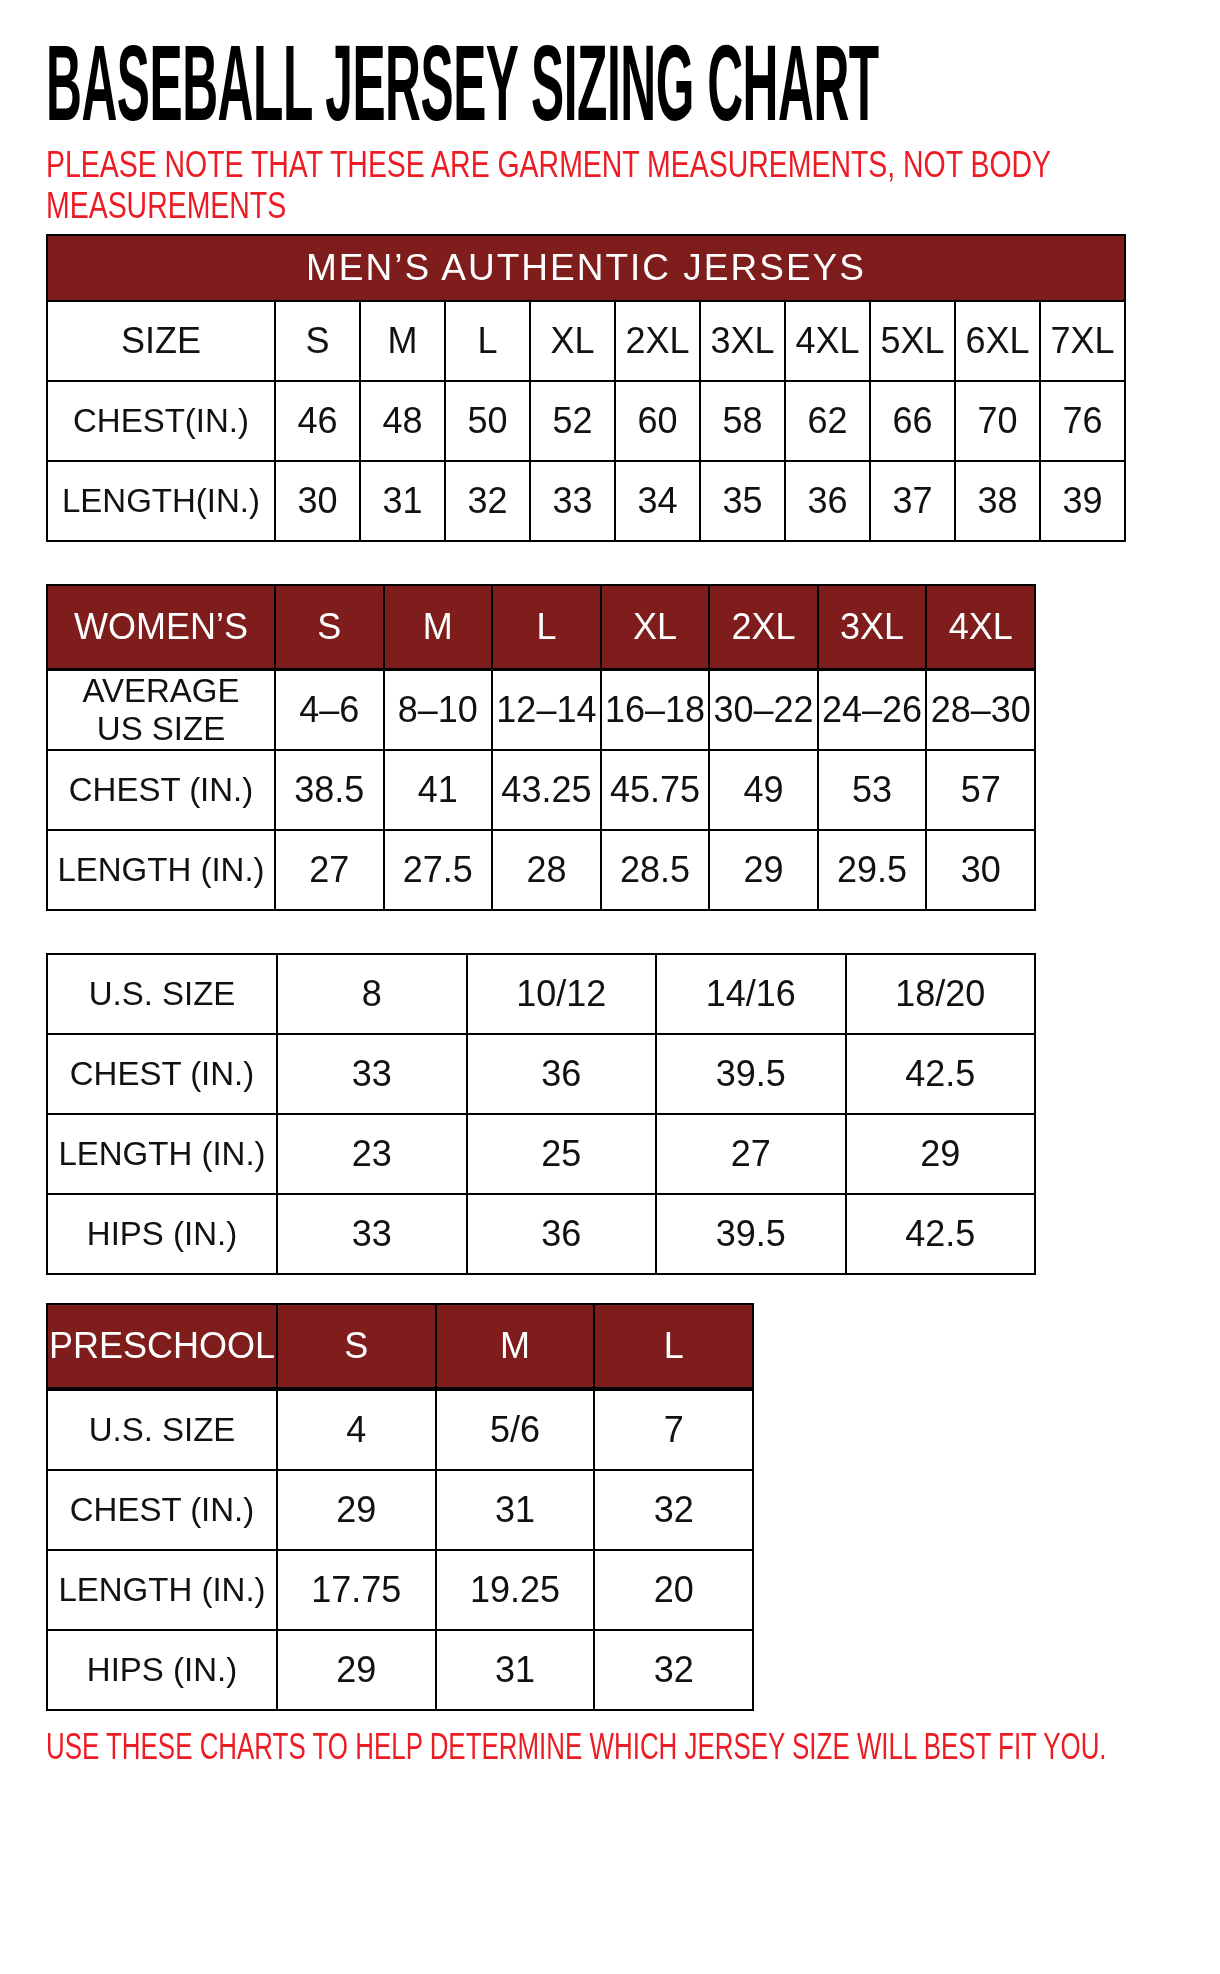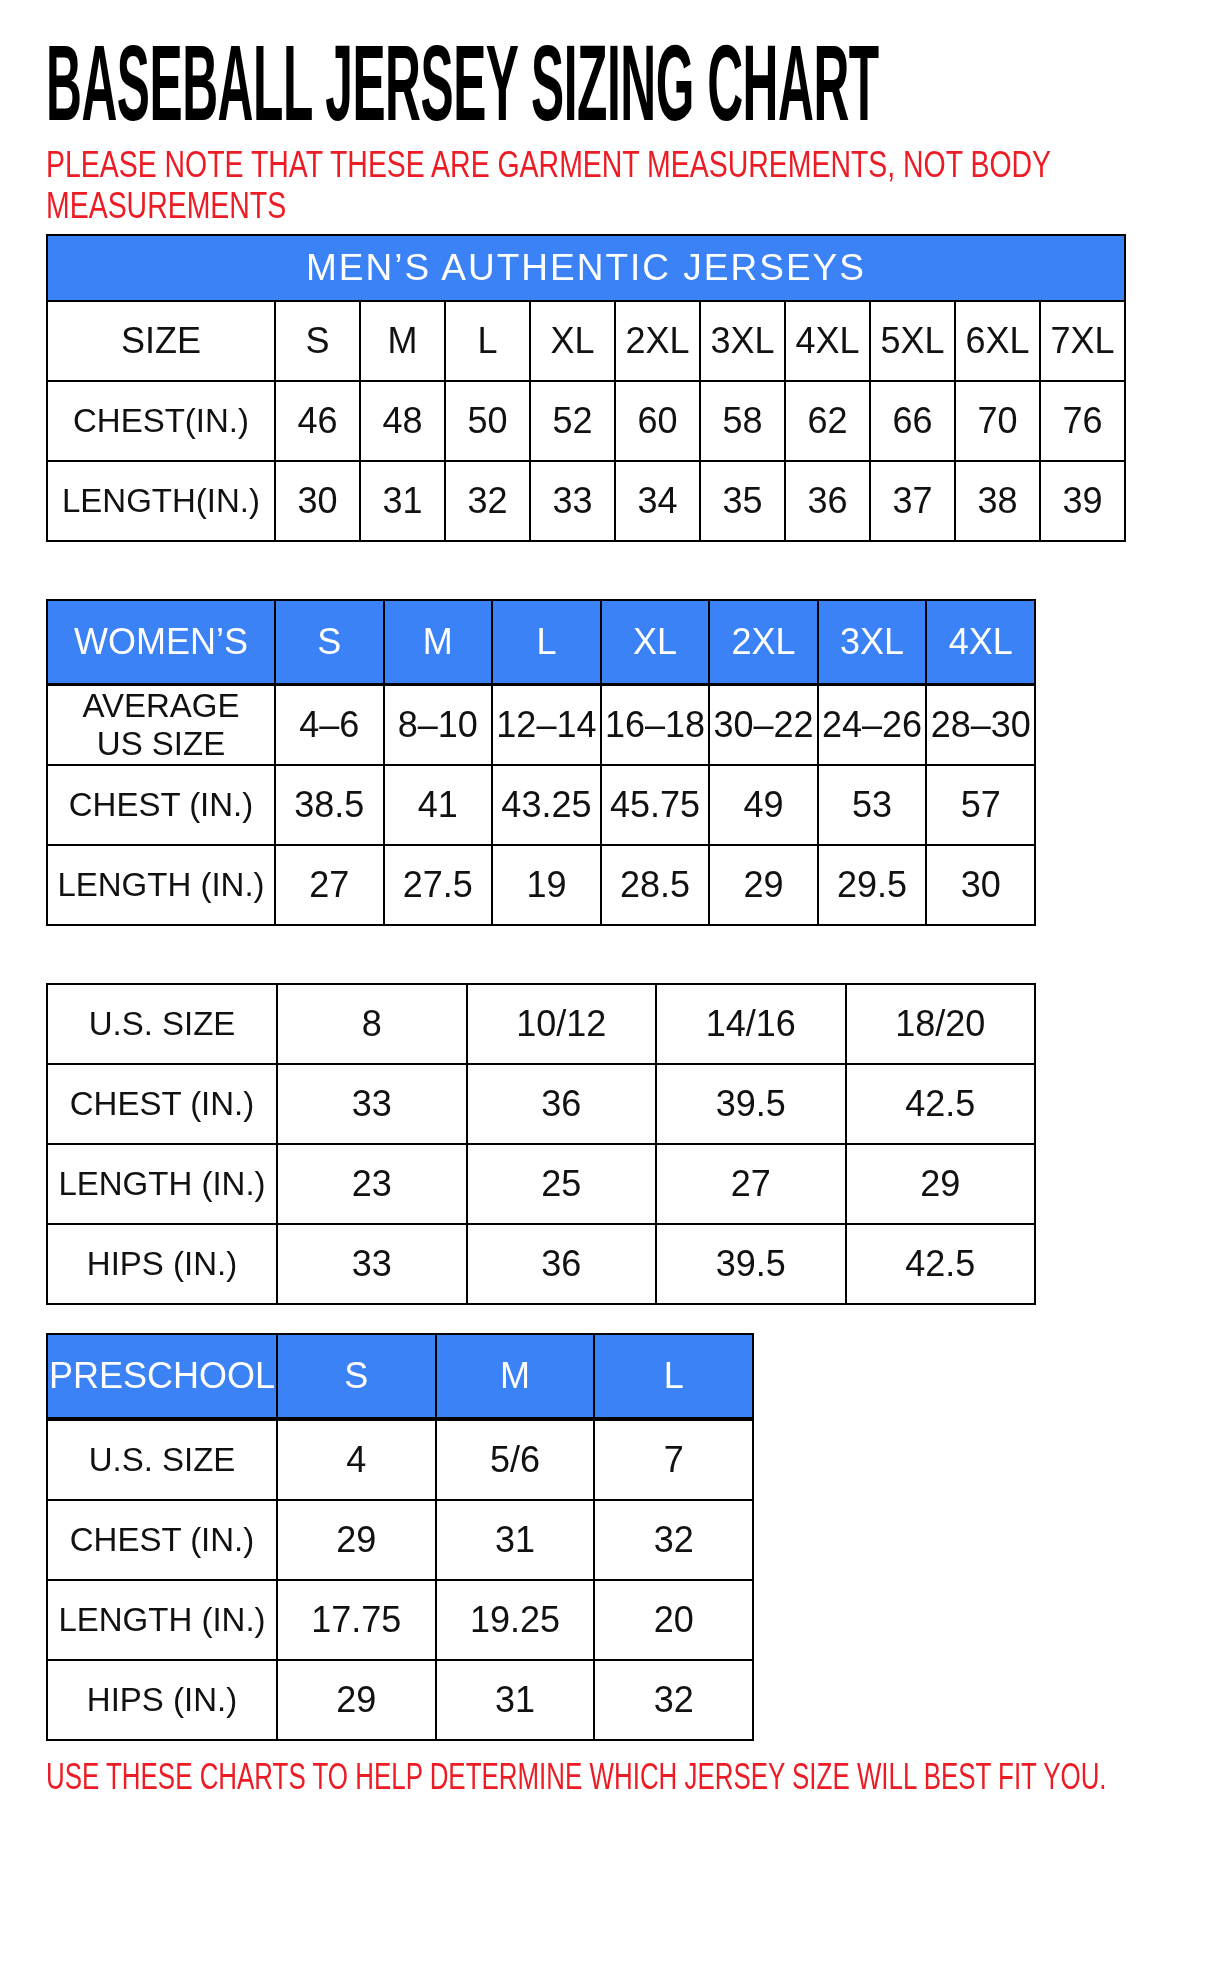--- a/index.html
+++ b/index.html
@@ -42,31 +42,31 @@
     font-size: 36px;
     line-height: 40px;
     white-space: nowrap;
     transform: scaleX(0.72);
     transform-origin: left top;
   }
 
   table {
     border-collapse: collapse;
     table-layout: fixed;
-    margin-top: 57px;
+    margin-top: 42px;
   }
   td {
     border: 2px solid #000000;
     text-align: center;
     vertical-align: middle;
     height: 78px;
     padding: 0;
     overflow: hidden;
   }
-  .gray { background: #3b82f6; color: #ffffff; }
+  .gray { background: #7f1d1d; color: #ffffff; }
 
   .mens      { width: 1080px; margin-top: 8px; }
   .womens    { width: 990px; }
   .boys      { width: 990px; }
   .preschool { width: 708px; margin-top: 28px; }
 
   col.c0 { width: 228px; }
   .boys col.c0, .preschool col.c0 { width: 230px; }
 
   tr.head td { height: 82px; font-size: 36px; }
@@ -197,21 +197,21 @@
       <td class="val">43.25</td>
       <td class="val">45.75</td>
       <td class="val">49</td>
       <td class="val">53</td>
       <td class="val">57</td>
     </tr>
     <tr>
       <td class="lab">LENGTH (IN.)</td>
       <td class="val">27</td>
       <td class="val">27.5</td>
-      <td class="val">19</td>
+      <td class="val">28</td>
       <td class="val">28.5</td>
       <td class="val">29</td>
       <td class="val">29.5</td>
       <td class="val">30</td>
     </tr>
   </tbody>
     </table>
 
   <table class="boys">
     <colgroup>

